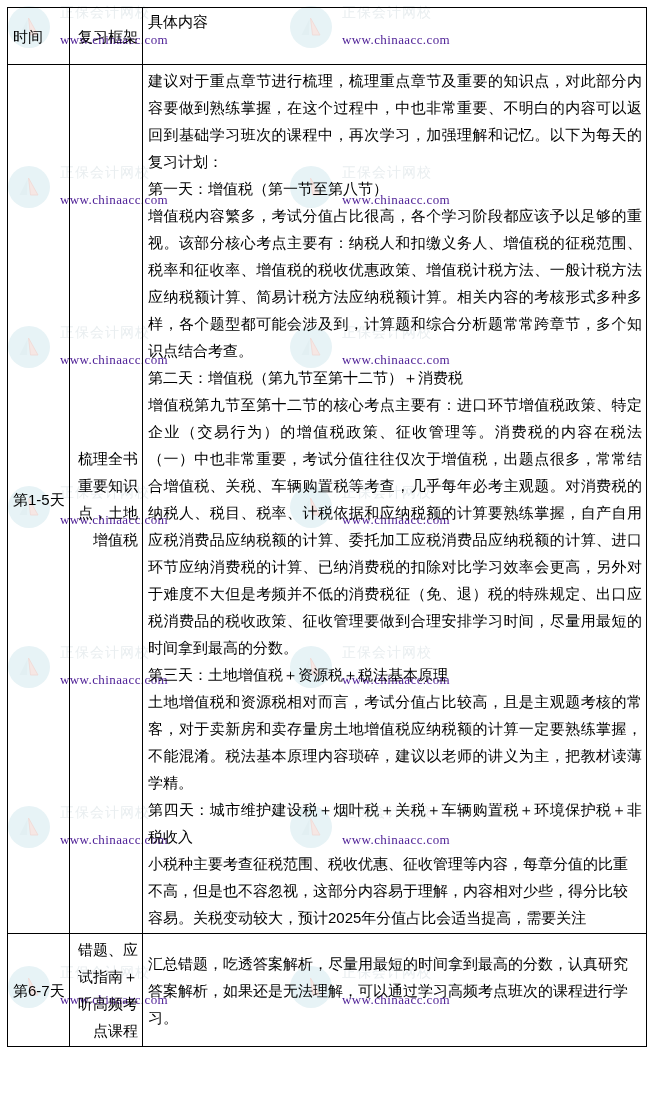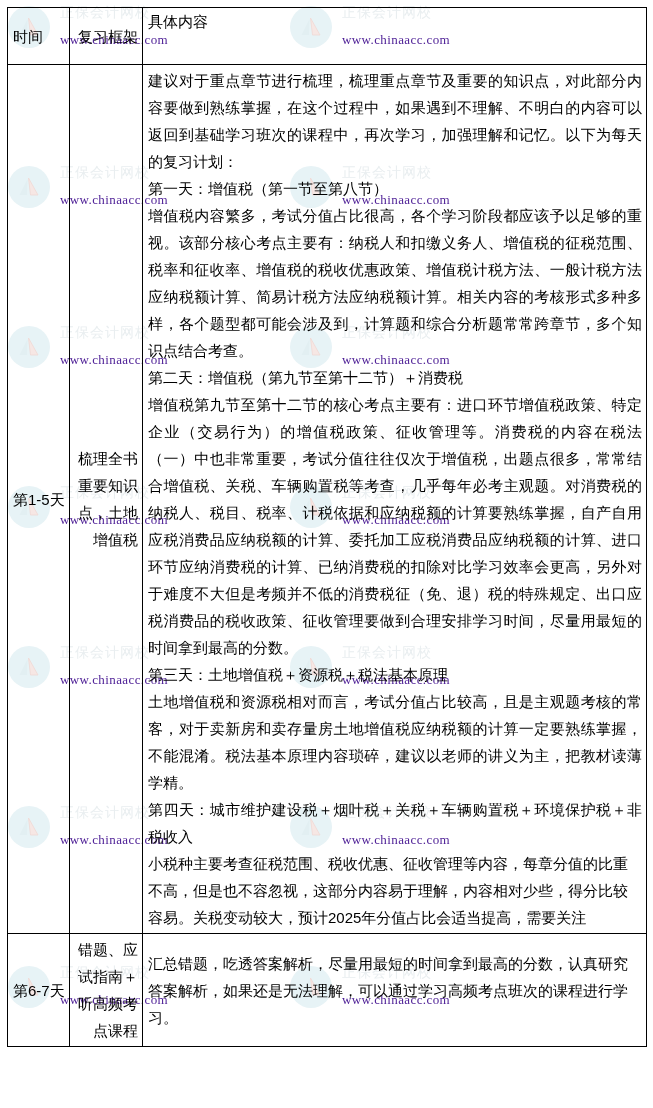--- a/index.html
+++ b/index.html
@@ -298,21 +298,21 @@
       <tr>
         <td class="head col-time">时间</td>
         <td class="head col-frame">复习框架</td>
         <td class="head col-body">具体内容</td>
       </tr>
 
       <tr class="row-main">
         <td class="col-time">第1-5天</td>
         <td class="col-frame">梳理全书重要知识点，土地增值税</td>
         <td class="col-body">
-          <p class="body-p">建议对于重点章节进行梳理，梳理重点章节及重要的知识点，对此部分内容要做到熟练掌握，在这个过程中，如果遇到不理解、不明白的内容可以返回到基础学习班次的课程中，再次学习，加强理解和记忆。以下为每天的复习计划：</p>
+          <p class="body-p">建议对于重点章节进行梳理，梳理重点章节及重要的知识点，对此部分内容要做到熟练掌握，在这个过程中，中也非常重要、不明白的内容可以返回到基础学习班次的课程中，再次学习，加强理解和记忆。以下为每天的复习计划：</p>
           <p class="body-p">第一天：增值税（第一节至第八节）</p>
           <p class="body-p">增值税内容繁多，考试分值占比很高，各个学习阶段都应该予以足够的重视。该部分核心考点主要有：纳税人和扣缴义务人、增值税的征税范围、税率和征收率、增值税的税收优惠政策、增值税计税方法、一般计税方法应纳税额计算、简易计税方法应纳税额计算。相关内容的考核形式多种多样，各个题型都可能会涉及到，计算题和综合分析题常常跨章节，多个知识点结合考查。</p>
           <p class="body-p">第二天：增值税（第九节至第十二节）＋消费税</p>
           <p class="body-p">增值税第九节至第十二节的核心考点主要有：进口环节增值税政策、特定企业（交易行为）的增值税政策、征收管理等。消费税的内容在税法（一）中也非常重要，考试分值往往仅次于增值税，出题点很多，常常结合增值税、关税、车辆购置税等考查，几乎每年必考主观题。对消费税的纳税人、税目、税率、计税依据和应纳税额的计算要熟练掌握，自产自用应税消费品应纳税额的计算、委托加工应税消费品应纳税额的计算、进口环节应纳消费税的计算、已纳消费税的扣除对比学习效率会更高，另外对于难度不大但是考频并不低的消费税征（免、退）税的特殊规定、出口应税消费品的税收政策、征收管理要做到合理安排学习时间，尽量用最短的时间拿到最高的分数。</p>
           <p class="body-p">第三天：土地增值税＋资源税＋税法基本原理</p>
           <p class="body-p">土地增值税和资源税相对而言，考试分值占比较高，且是主观题考核的常客，对于卖新房和卖存量房土地增值税应纳税额的计算一定要熟练掌握，不能混淆。税法基本原理内容琐碎，建议以老师的讲义为主，把教材读薄学精。</p>
           <p class="body-p">第四天：城市维护建设税＋烟叶税＋关税＋车辆购置税＋环境保护税＋非税收入</p>
           <p class="body-p last">小税种主要考查征税范围、税收优惠、征收管理等内容，每章分值的比重不高，但是也不容忽视，这部分内容易于理解，内容相对少些，得分比较容易。关税变动较大，预计2025年分值占比会适当提高，需要关注</p>
         </td>
       </tr>

